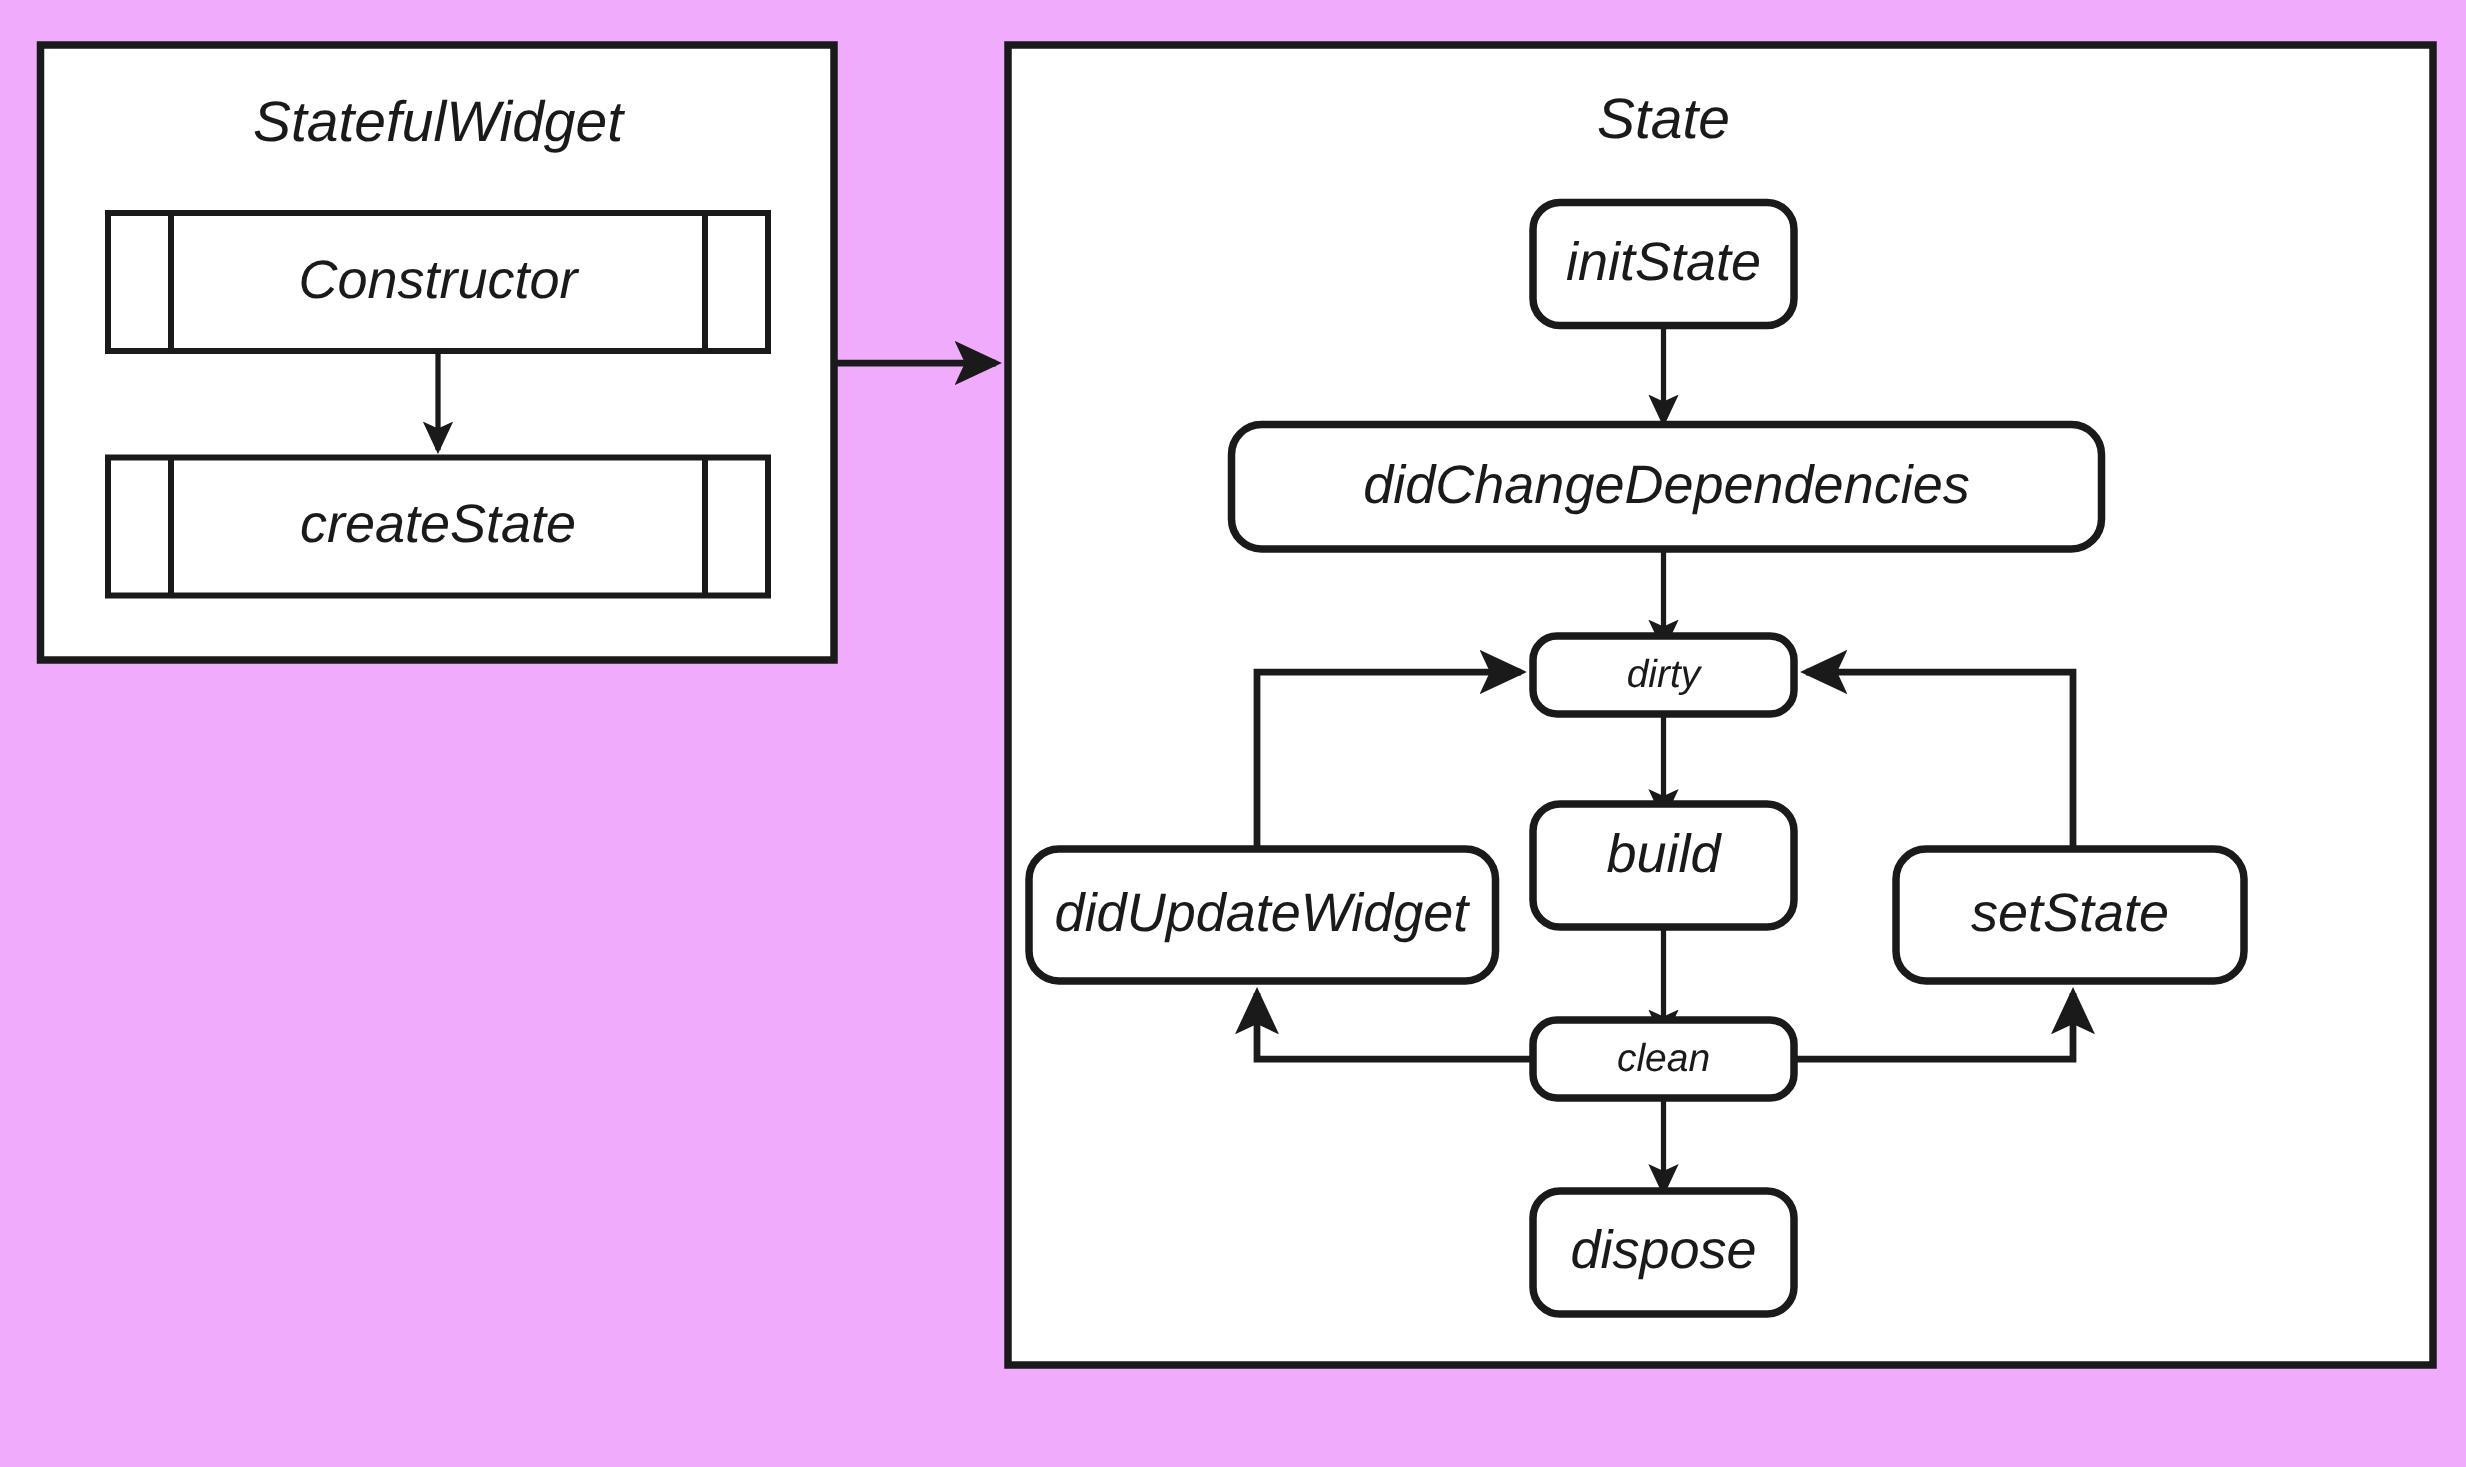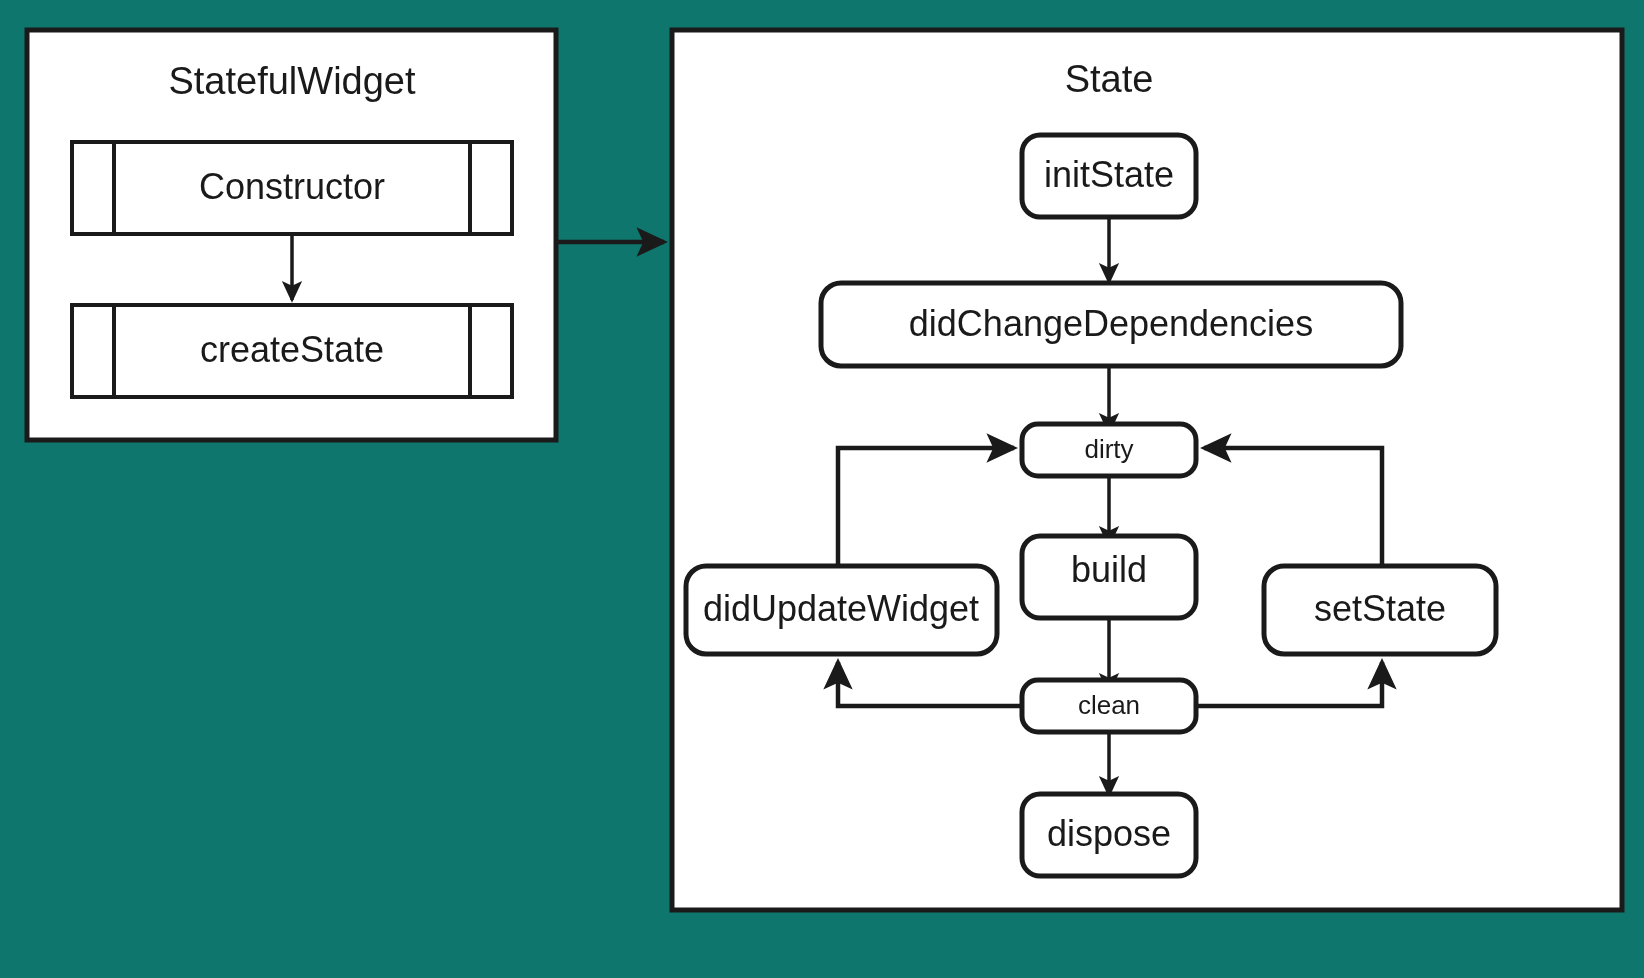--- a/index.html
+++ b/index.html
@@ -4,23 +4,24 @@
 <style>
   html, body {
     margin: 0;
     padding: 0;
     background: #ffffff;
   }
   #canvas {
     position: relative;
     width: 1644px;
     height: 978px;
-    background: #0f766e;
+    background: #f0abfc;
     font-family: "Liberation Sans", sans-serif;
     overflow: hidden;
+    font-style: italic;
   }
   svg { display: block; }
   .panel-frame {
     fill: #ffffff;
     stroke: #1a1a1a;
     stroke-width: 5;
   }
   .uml-box {
     fill: #ffffff;
     stroke: #1a1a1a;

